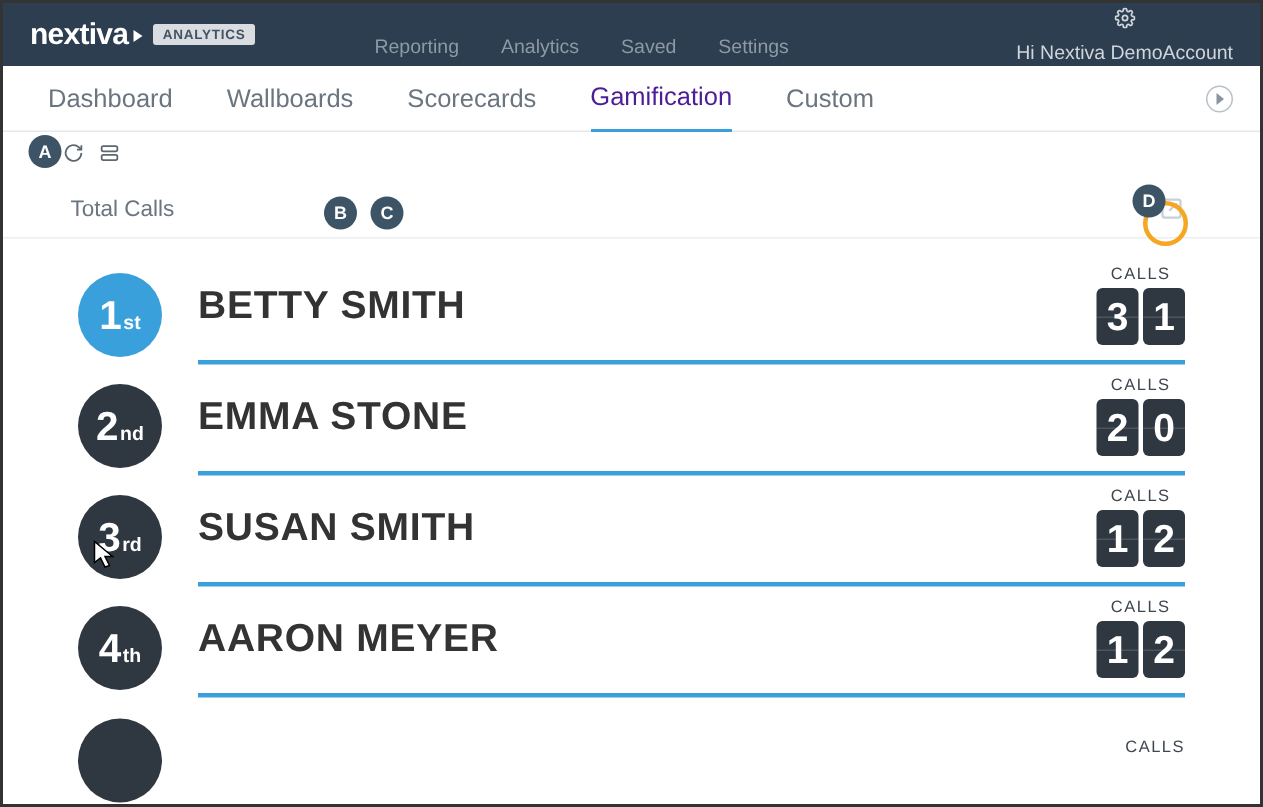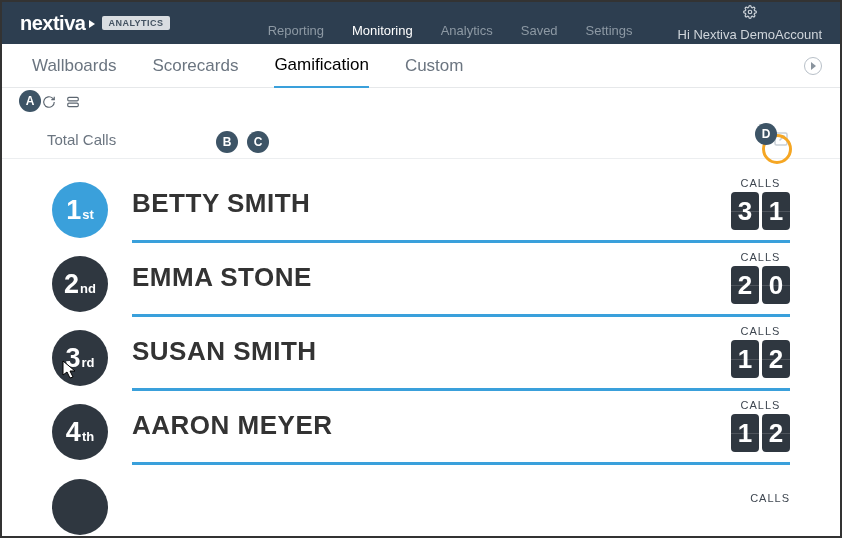--- a/index.html
+++ b/index.html
@@ -15,21 +15,20 @@
     
     
     .navbar {
       background: #2d3e50;
       height: 42px;
       display: flex;
       align-items: center;
       padding: 0 18px;
       color: #e6e8ea;
       position: relative;
-      gap: 18px;
     }
     .brand {
       display: flex;
       align-items: center;
       gap: 6px;
     }
     .brand-logo {
       font-size: 20px;
       font-weight: 700;
       color: #fff;
@@ -94,21 +93,21 @@
       padding: 0 30px;
       height: 44px;
       border-bottom: 1px solid #e6e8ea;
       gap: 36px;
       color: #6b7580;
       font-size: 17px;
       position: relative;
     }
     .subnav .tab { cursor: pointer; line-height: 42px; }
     .subnav .tab.active {
-      color: #000000;
+      color: #4c1d95;
       border-bottom: 2px solid #3aa0db;
     }
     .subnav .play-right {
       position: absolute;
       right: 18px;
       top: 50%;
       transform: translateY(-50%);
       width: 18px; height: 18px;
       border: 1px solid #b8c0c8;
       border-radius: 50%;
@@ -289,40 +288,37 @@
 <div class="navbar">
   <div class="brand">
     <span class="brand-logo">
       <span>nextiva</span>
       <span class="caret"></span>
     </span>
     <span class="brand-badge">ANALYTICS</span>
   </div>
   <div class="nav-main">
     <div class="nav-item">Reporting</div>
-    <div class="nav-item active">
-      <span>Monitoring</span>
-      <span class="nav-caret"></span>
-    </div>
     <div class="nav-item">Analytics</div>
     <div class="nav-item">Saved</div>
     <div class="nav-item">Settings</div>
   </div>
   <div class="nav-right">
     <span class="gear-icon">
       <svg viewBox="0 0 24 24" fill="none" stroke="currentColor" stroke-width="2">
         <circle cx="12" cy="12" r="3"></circle>
         <path d="M19.4 15a1.7 1.7 0 0 0 .34 1.87l.06.06a2 2 0 1 1-2.83 2.83l-.06-.06a1.7 1.7 0 0 0-1.87-.34 1.7 1.7 0 0 0-1 1.56V21a2 2 0 1 1-4 0v-.09a1.7 1.7 0 0 0-1-1.56 1.7 1.7 0 0 0-1.87.34l-.06.06a2 2 0 1 1-2.83-2.83l.06-.06a1.7 1.7 0 0 0 .34-1.87 1.7 1.7 0 0 0-1.56-1H3a2 2 0 1 1 0-4h.09a1.7 1.7 0 0 0 1.56-1 1.7 1.7 0 0 0-.34-1.87l-.06-.06a2 2 0 1 1 2.83-2.83l.06.06a1.7 1.7 0 0 0 1.87.34H9a1.7 1.7 0 0 0 1-1.56V3a2 2 0 1 1 4 0v.09a1.7 1.7 0 0 0 1 1.56 1.7 1.7 0 0 0 1.87-.34l.06-.06a2 2 0 1 1 2.83 2.83l-.06.06a1.7 1.7 0 0 0-.34 1.87V9a1.7 1.7 0 0 0 1.56 1H21a2 2 0 1 1 0 4h-.09a1.7 1.7 0 0 0-1.56 1z"></path>
       </svg>
     </span>
     <span>Hi Nextiva DemoAccount</span>
   </div>
 </div>
 
 <div class="subnav">
+  <div class="tab">Dashboard</div>
   <div class="tab">Wallboards</div>
   <div class="tab">Scorecards</div>
   <div class="tab active">Gamification</div>
   <div class="tab">Custom</div>
   <div class="play-right"></div>
 </div>
 
 <div class="toolbar">
   <span class="tool-icon">
     <svg viewBox="0 0 24 24" fill="none" stroke="currentColor" stroke-width="2">

